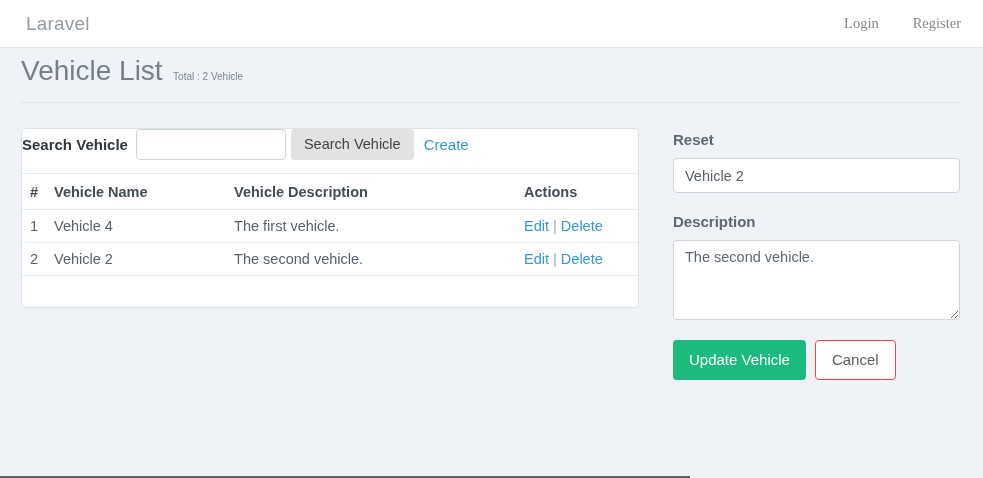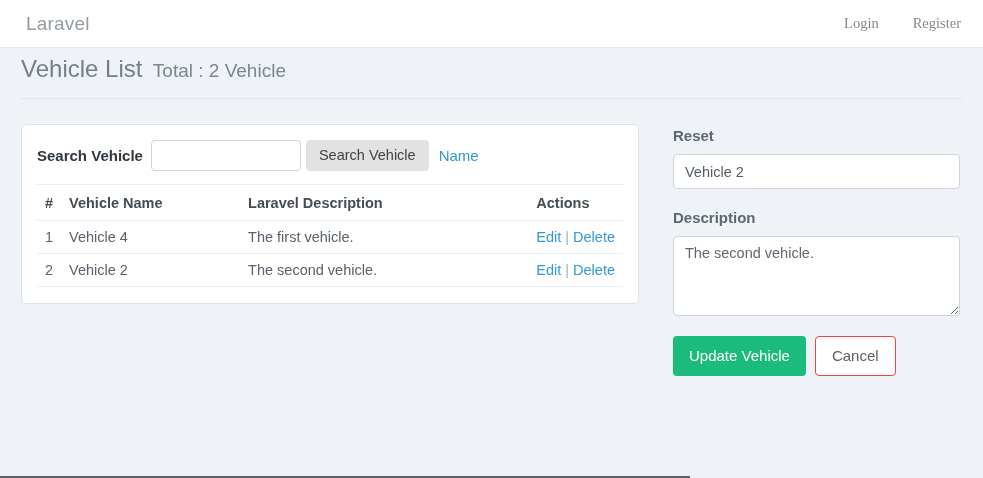--- a/index.html
+++ b/index.html
@@ -53,27 +53,27 @@
     line-height: 1.2;
   }
   .btn-green {
     background: #1bba7d;
     color: #ffffff;
     padding: 10px 17px;
   }
 
   .heading-row { margin-top: 7px; }
   .page-title {
-    font-size: 24px;
+    font-size: 28px;
     font-weight: 400;
     color: #747f89;
     display: inline;
   }
   .page-subtitle {
-    font-size: 19px;
+    font-size: 10px;
     color: #7c868f;
     margin-left: 6px;
   }
   hr.divider {
     border: none;
     border-top: 1px solid #dfe5ea;
     margin: 15px 0 0 0;
   }
 
   .content {
@@ -82,21 +82,21 @@
     gap: 34px;
   }
 
   
   .card {
     width: 618px;
     height: 180px;
     background: #ffffff;
     border: 1px solid #dce3e8;
     border-radius: 5px;
-    padding: 15px;
+    padding: 0;
   }
   .search-row { display: flex; align-items: center; }
   .search-label {
     font-size: 15px;
     font-weight: bold;
     color: #30373d;
     margin-right: 8px;
     white-space: nowrap;
   }
   .search-input {
@@ -223,29 +223,29 @@
 
   <hr class="divider">
 
   <div class="content">
 
     <div class="card">
       <div class="search-row">
         <span class="search-label">Search Vehicle</span>
         <input type="text" class="search-input" style="">
         <button class="btn search-btn">Search Vehicle</button>
-        <a href="#" class="link reset-link">Name</a>
+        <a href="#" class="link reset-link">Create</a>
       </div>
 
       <table class="vehicle-table">
         <thead>
           <tr>
             <th class="col-num">#</th>
             <th class="col-name">Vehicle Name</th>
-            <th class="col-desc">Laravel Description</th>
+            <th class="col-desc">Vehicle Description</th>
             <th>Actions</th>
           </tr>
         </thead>
         <tbody>
           <tr>
             <td>1</td>
             <td>Vehicle 4</td>
             <td>The first vehicle.</td>
             <td>
               <a href="#" class="link">Edit</a><span class="action-sep">|</span><a href="#" class="link">Delete</a>

